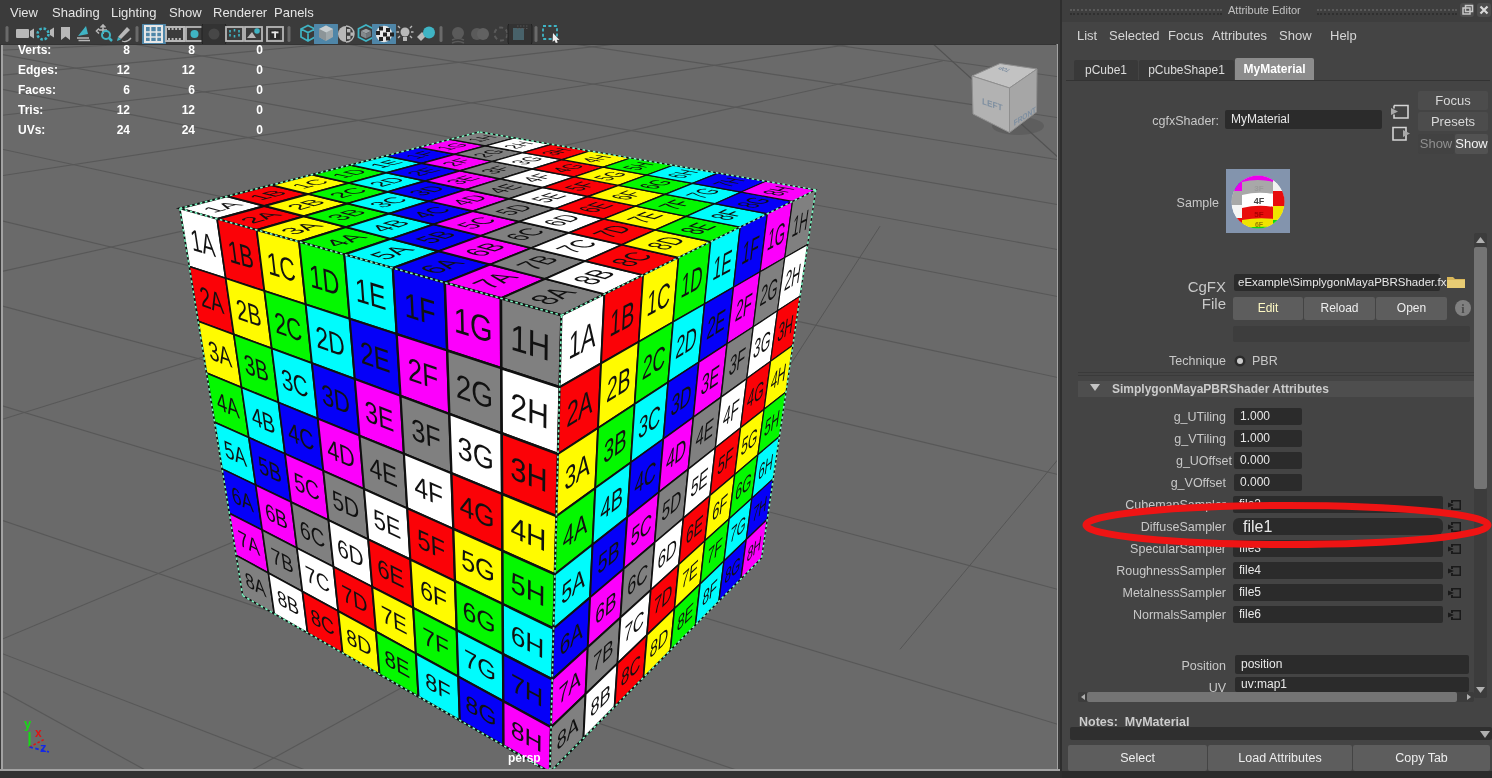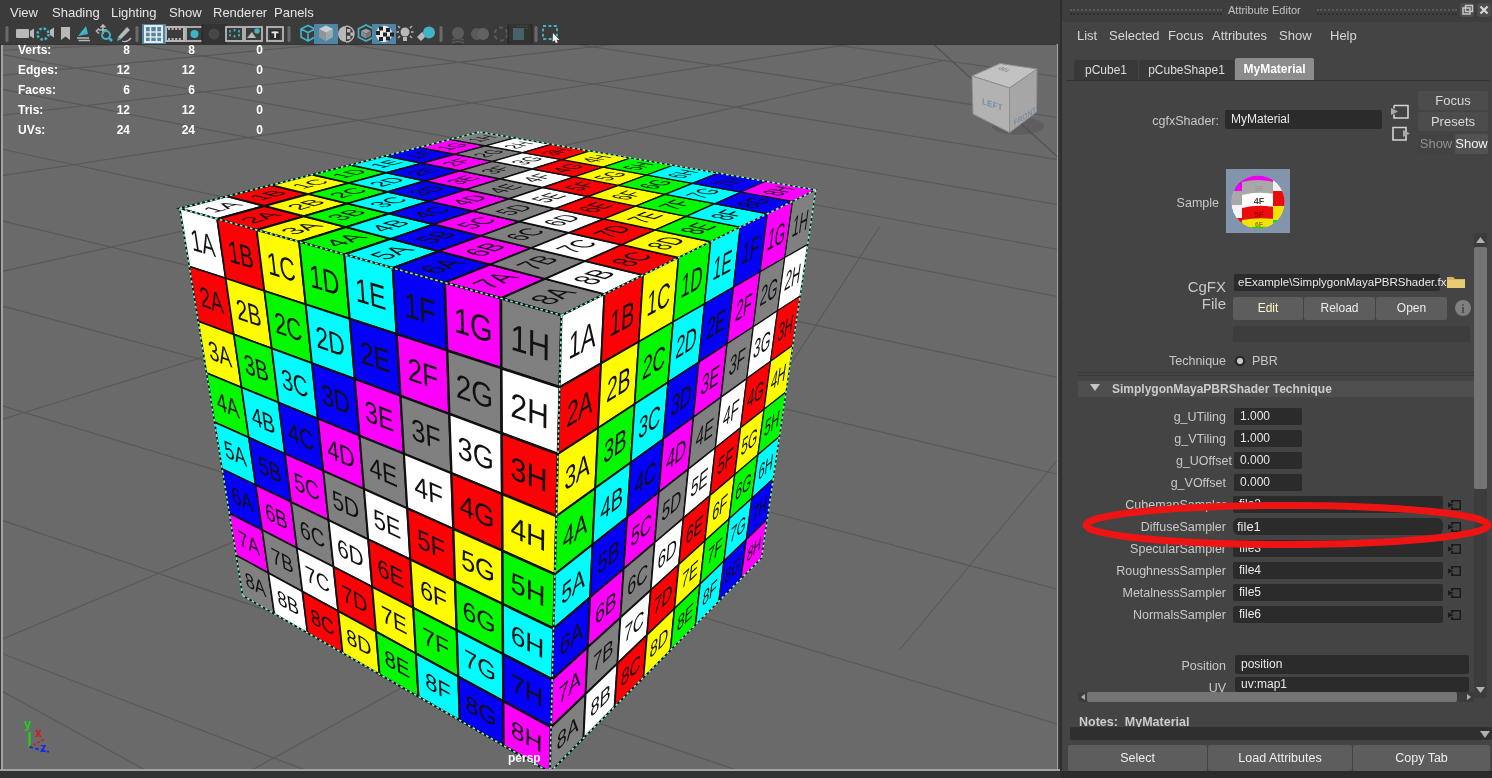--- a/index.html
+++ b/index.html
@@ -651,38 +651,38 @@
 <div class="abs" style="left:100px;top:354px;width:64px;text-align:right;color:#c8c8c8;font-size:12.5px;">Technique</div>
 <svg class="abs" style="left:172px;top:355px" width="12" height="12">
       <circle cx="6" cy="6" r="5.5" fill="#2b2b2b"></circle>
       <circle cx="6" cy="6" r="3" fill="#cccccc"></circle>
     </svg>
 <div class="abs" style="left:190px;top:354px;width:40px;text-align:left;color:#c8c8c8;font-size:12.5px;">PBR</div>
 <div class="abs" style="left:16px;top:372px;width:396px;height:1px;background:#3a3a3a;"></div>
 <div class="abs" style="left:16px;top:375px;width:396px;height:1px;background:#3a3a3a;"></div>
 <div class="abs" style="left:16px;top:381px;width:396px;height:16px;background:#4e4e4e;">
       <span class="abs" style="left:12px;top:3px;width:0;height:0;border-left:5px solid transparent;border-right:5px solid transparent;border-top:7px solid #c4c4c4;"></span>
-      <span class="abs" style="left:34px;top:1px;color:#cccccc;font-weight:bold;font-size:12px;">SimplygonMayaPBRShader Technique</span>
+      <span class="abs" style="left:34px;top:1px;color:#cccccc;font-weight:bold;font-size:12px;">SimplygonMayaPBRShader Attributes</span>
     </div>
 <div class="abs" style="left:64px;top:410px;width:100px;text-align:right;color:#c8c8c8;font-size:12.5px;">g_UTiling</div>
 <div class="abs" style="left:172px;top:408px;width:68px;height:17px;background:#2b2b2b;border-radius:2px;color:#e8e8e8;font-size:12px;line-height:17px;padding-left:6px;">1.000</div>
 <div class="abs" style="left:64px;top:432px;width:100px;text-align:right;color:#c8c8c8;font-size:12.5px;">g_VTiling</div>
 <div class="abs" style="left:172px;top:430px;width:68px;height:17px;background:#2b2b2b;border-radius:2px;color:#e8e8e8;font-size:12px;line-height:17px;padding-left:6px;">1.000</div>
 <div class="abs" style="left:70px;top:454px;width:100px;text-align:right;color:#c8c8c8;font-size:12.5px;">g_UOffset</div>
 <div class="abs" style="left:172px;top:452px;width:68px;height:17px;background:#2b2b2b;border-radius:2px;color:#e8e8e8;font-size:12px;line-height:17px;padding-left:6px;">0.000</div>
 <div class="abs" style="left:64px;top:476px;width:100px;text-align:right;color:#c8c8c8;font-size:12.5px;">g_VOffset</div>
 <div class="abs" style="left:172px;top:474px;width:68px;height:17px;background:#2b2b2b;border-radius:2px;color:#e8e8e8;font-size:12px;line-height:17px;padding-left:6px;">0.000</div>
 <div class="abs" style="left:44px;top:498px;width:120px;text-align:right;color:#c8c8c8;font-size:12.5px;">CubemapSampler</div>
 <div class="abs" style="left:171px;top:496px;width:210px;height:17px;background:#2b2b2b;border-radius:2px;color:#e8e8e8;font-size:12px;line-height:17px;padding-left:6px;">file2</div>
 <svg class="abs" style="left:385px;top:498px" width="16" height="14">
       <path d="M4 2 H14 V12 H4 V9 H6 V10.5 H12.5 V3.5 H6 V5 H4 Z" fill="#1a1a1a"></path>
       <path d="M1 4.5 L7 7 L1 9.5 Z" fill="#1a1a1a"></path>
     </svg>
 <div class="abs" style="left:44px;top:520px;width:120px;text-align:right;color:#c8c8c8;font-size:12.5px;">DiffuseSampler</div>
-<div class="abs" style="left:171px;top:518px;width:210px;height:17px;background:#2b2b2b;border-radius:6px;color:#e8e8e8;font-size:13px;line-height:17px;padding-left:4px;">file1</div>
+<div class="abs" style="left:171px;top:518px;width:210px;height:17px;background:#2b2b2b;border-radius:6px;color:#e8e8e8;font-size:16px;line-height:17px;padding-left:10px;">file1</div>
 <svg class="abs" style="left:385px;top:520px" width="16" height="14">
       <path d="M4 2 H14 V12 H4 V9 H6 V10.5 H12.5 V3.5 H6 V5 H4 Z" fill="#1a1a1a"></path>
       <path d="M1 4.5 L7 7 L1 9.5 Z" fill="#1a1a1a"></path>
     </svg>
 <div class="abs" style="left:44px;top:542px;width:120px;text-align:right;color:#c8c8c8;font-size:12.5px;">SpecularSampler</div>
 <div class="abs" style="left:171px;top:540px;width:210px;height:17px;background:#2b2b2b;border-radius:2px;color:#e8e8e8;font-size:12px;line-height:17px;padding-left:6px;">file3</div>
 <svg class="abs" style="left:385px;top:542px" width="16" height="14">
       <path d="M4 2 H14 V12 H4 V9 H6 V10.5 H12.5 V3.5 H6 V5 H4 Z" fill="#1a1a1a"></path>
       <path d="M1 4.5 L7 7 L1 9.5 Z" fill="#1a1a1a"></path>
     </svg>

